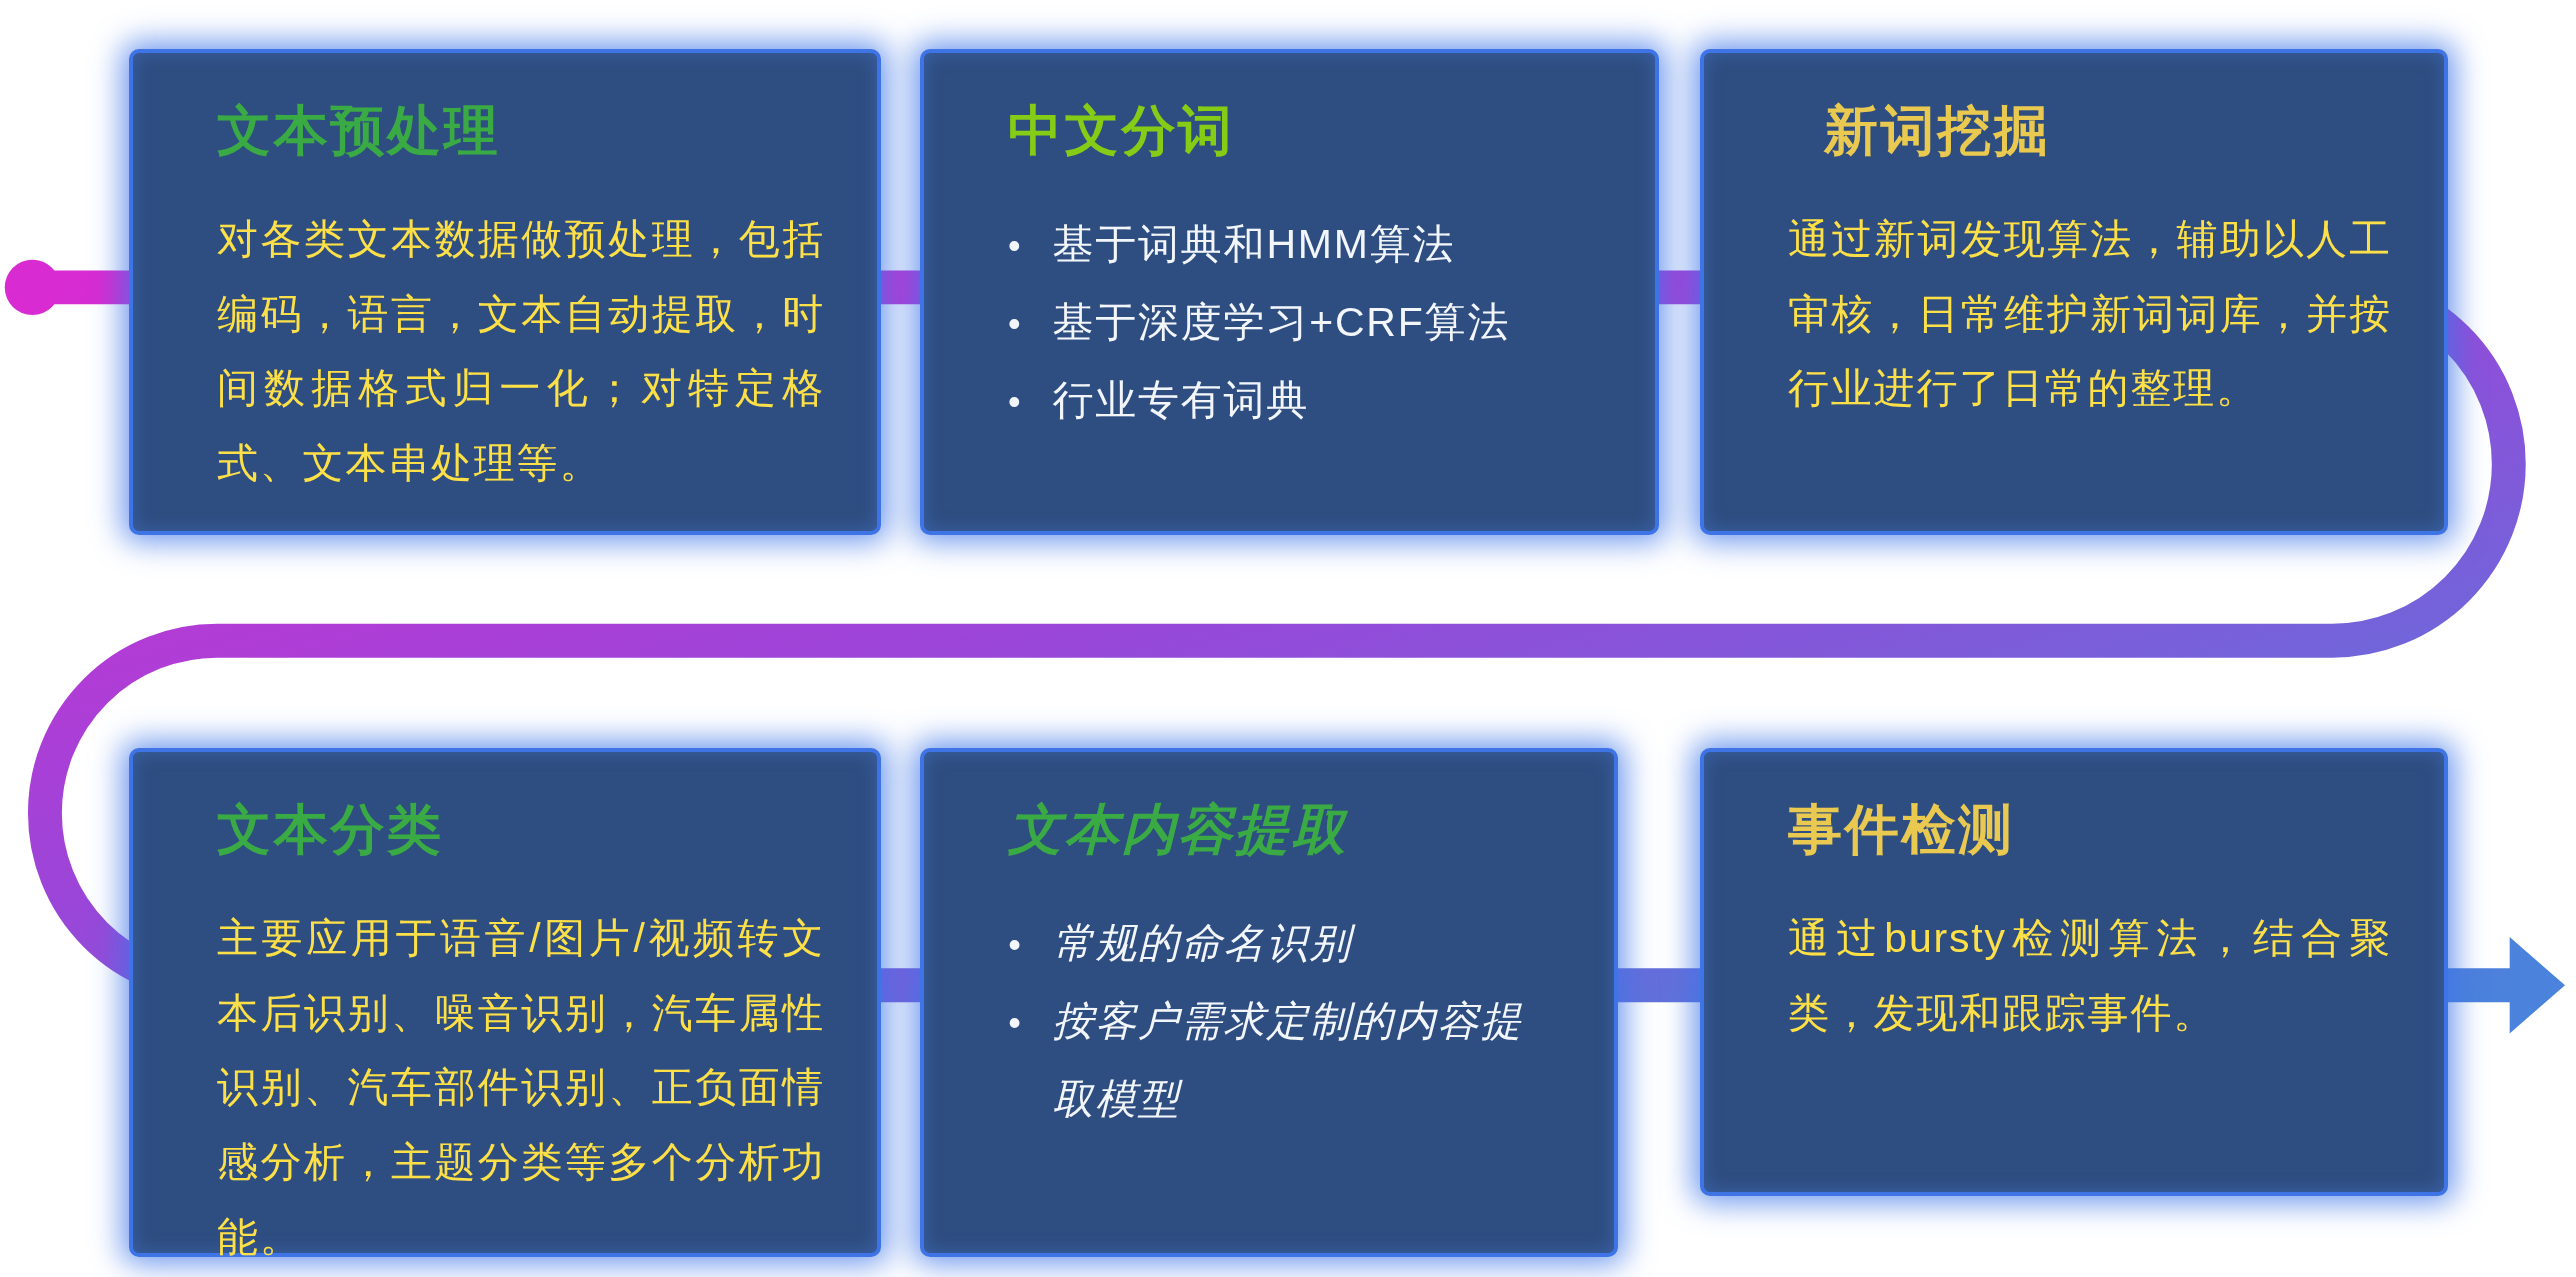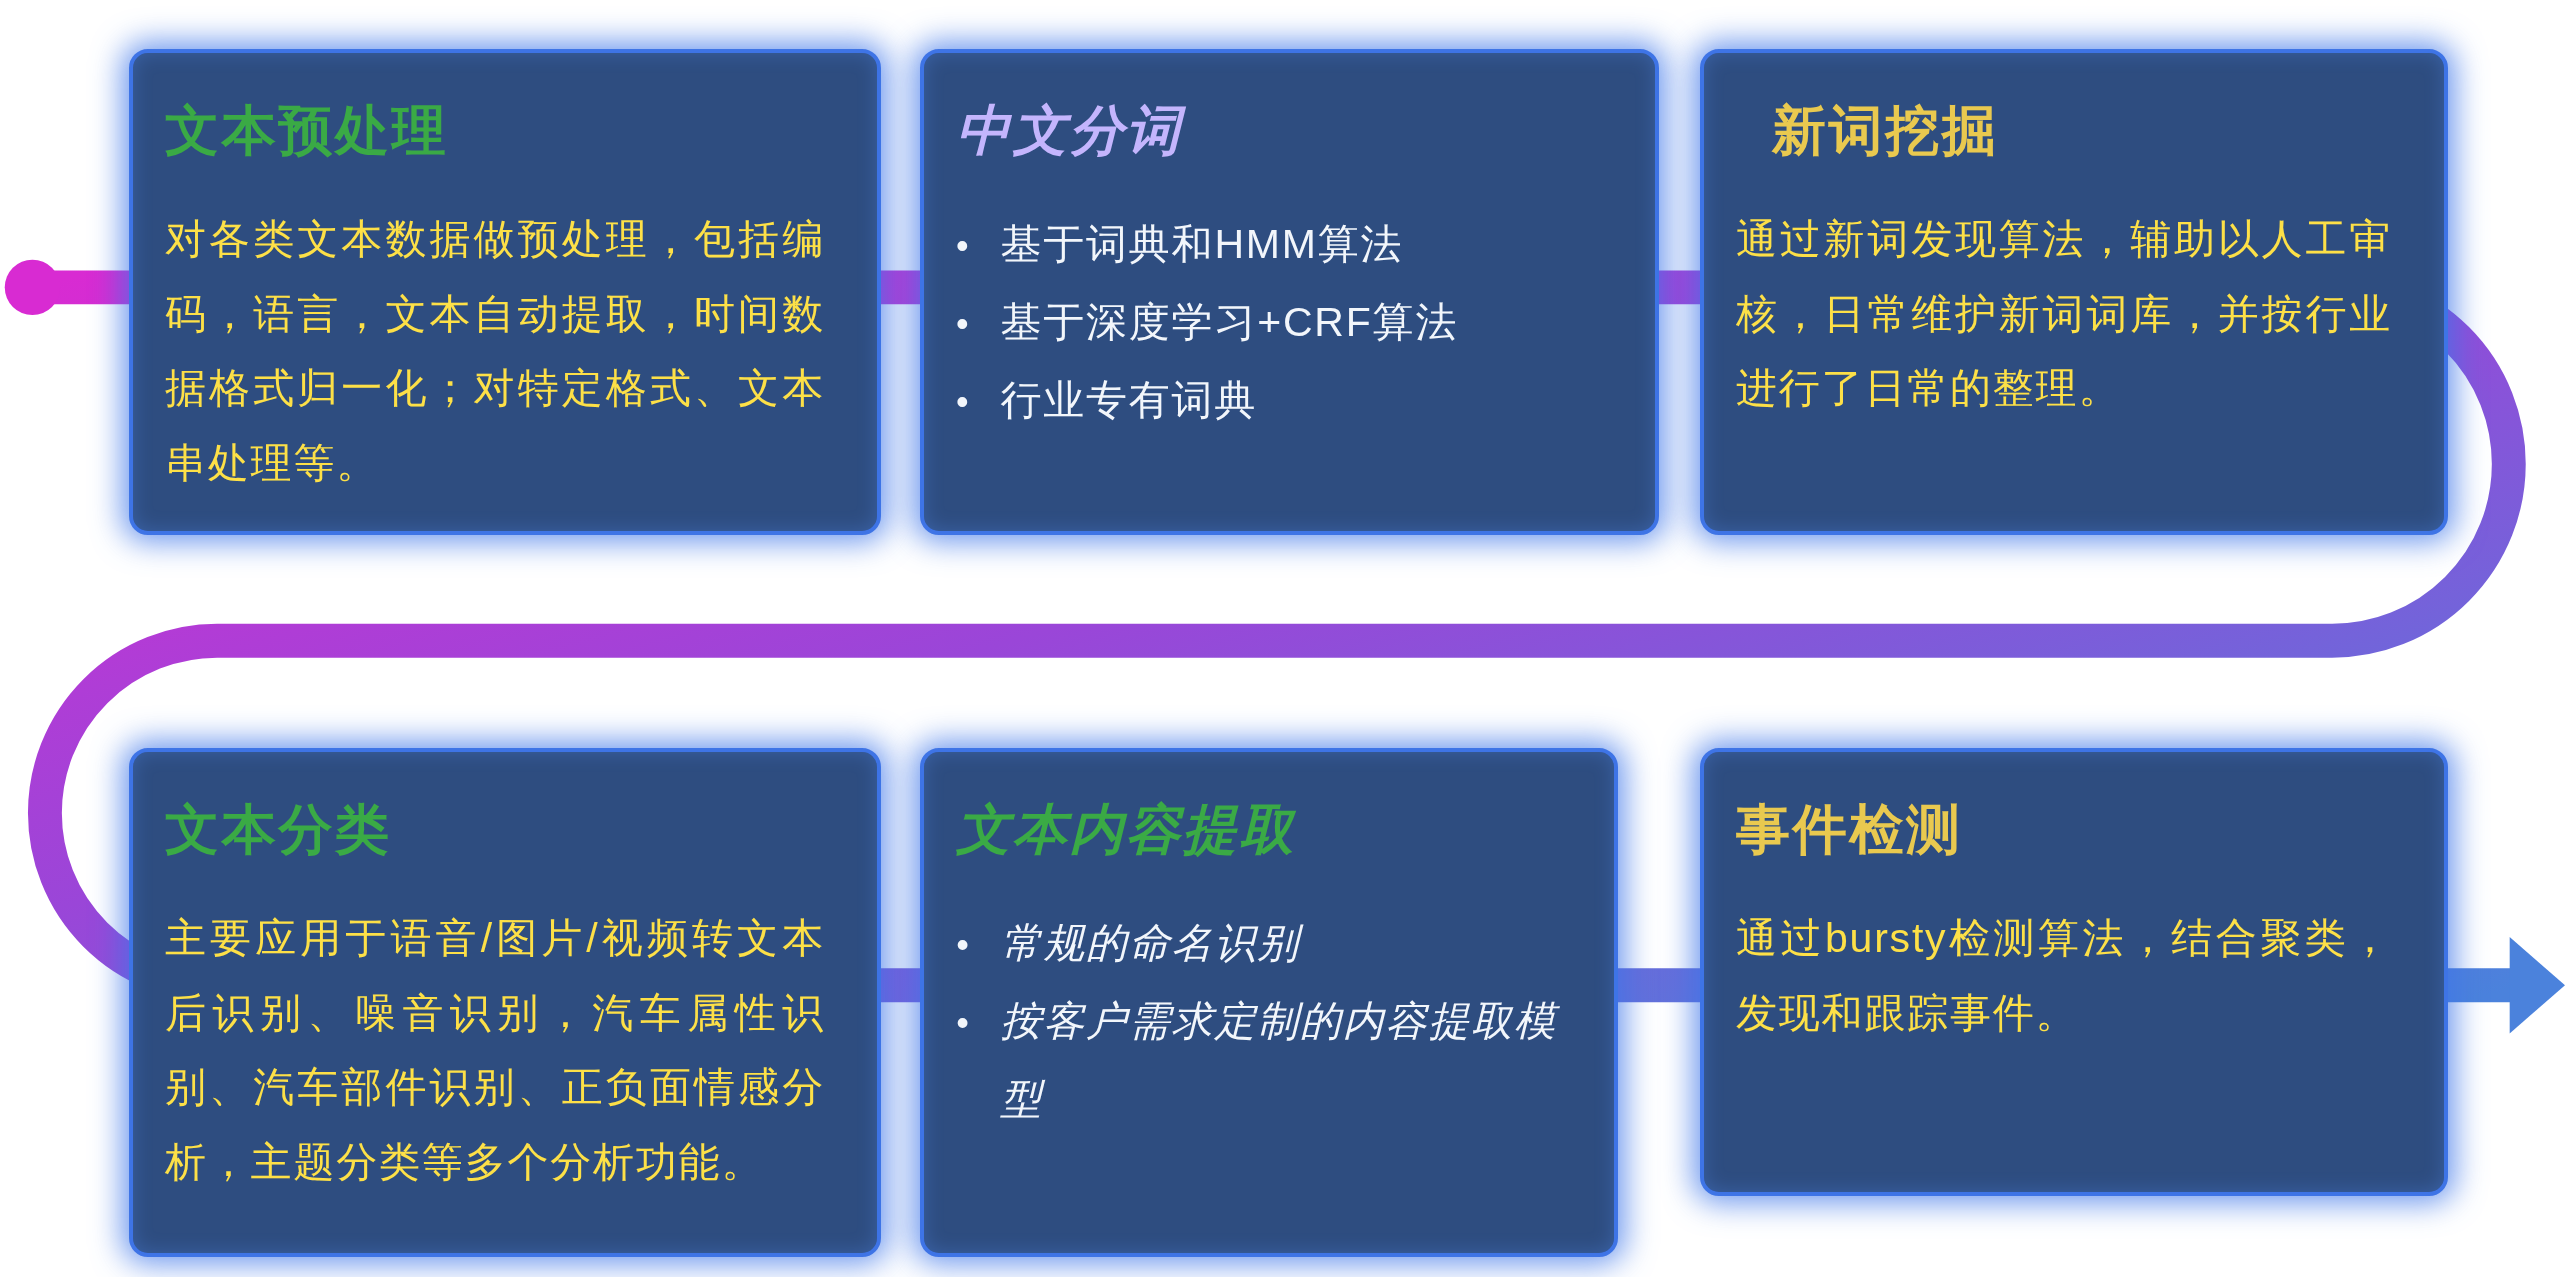--- a/index.html
+++ b/index.html
@@ -12,23 +12,23 @@
   .stage { position:relative; width:2576px; height:1277px; }
 
   
   .flow { position:absolute; left:0; top:0; z-index:0; }
 
   
   .card {
     position:absolute; z-index:1;
     background:#2e4d80;
     border:4.5px solid #3e74e6;
-    border-radius:19px;
+    border-radius:10px;
     box-shadow:0 0 30px 6.2px rgba(62,118,232,0.75), inset 0 0 19.6px rgba(90,150,255,0.30);
-    padding:46px 52px 36px 32px;
+    padding:46px 52px 36px 84px;
   }
   .card1 { left:129px;  top:49px;  width:752px; height:486px; }
   .card2 { left:920px; top:49px;  width:739px; height:486px; }
   .card3 { left:1700px; top:49px;  width:748px; height:486px; }
   .card4 { left:129px;  top:748px; width:752px; height:509px; }
   .card5 { left:920px; top:748px; width:698px; height:509px;font-style:italic; }
   .card6 { left:1700px; top:748px; width:748px; height:448px; }
 
   .card-title {
     font-size:54px;
@@ -76,21 +76,21 @@
     <circle cx="36" cy="322" r="31" fill="#d82bd2"></circle>
     <polygon points="2812,1050 2874,1104 2812,1158" stroke-width="14" stroke-linejoin="round" fill="#4b82dc"></polygon>
   </svg>
 
   <section class="card card1">
     <h2 class="card-title" style="color: rgb(58, 170, 69);">文本预处理</h2>
     <p class="card-body">对各类文本数据做预处理，包括编码，语言，文本自动提取，时间数据格式归一化；对特定格式、文本串处理等。</p>
   </section>
 
   <section class="card card2">
-    <h2 class="card-title" style="color: #c4b5fd; font-style: italic;">中文分词</h2>
+    <h2 class="card-title" style="color: #84cc16;">中文分词</h2>
     <ul class="card-bullets">
       <li class="bullet">
         <span class="bullet-dot">•</span>
         <span>基于词典和HMM算法</span>
       </li>
       <li class="bullet">
         <span class="bullet-dot">•</span>
         <span>基于深度学习+CRF算法</span>
       </li>
       <li class="bullet">

